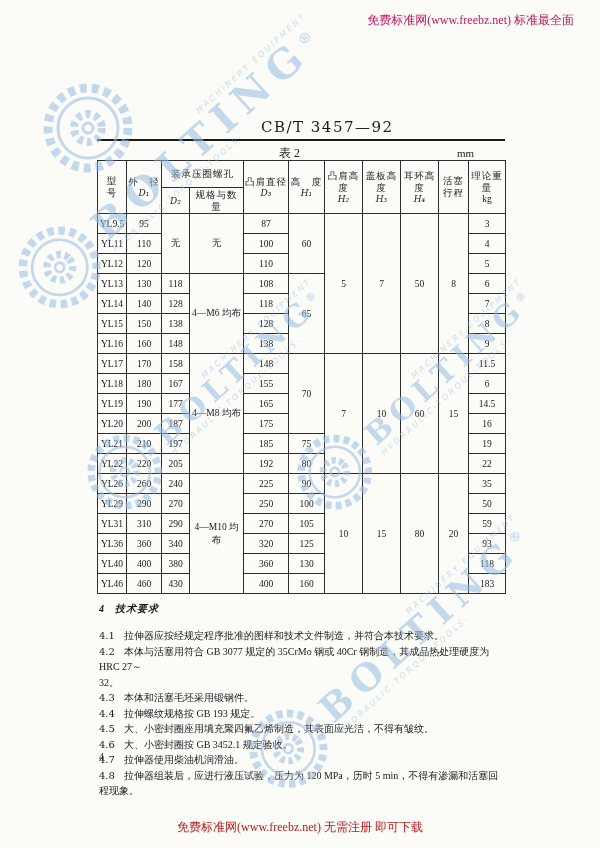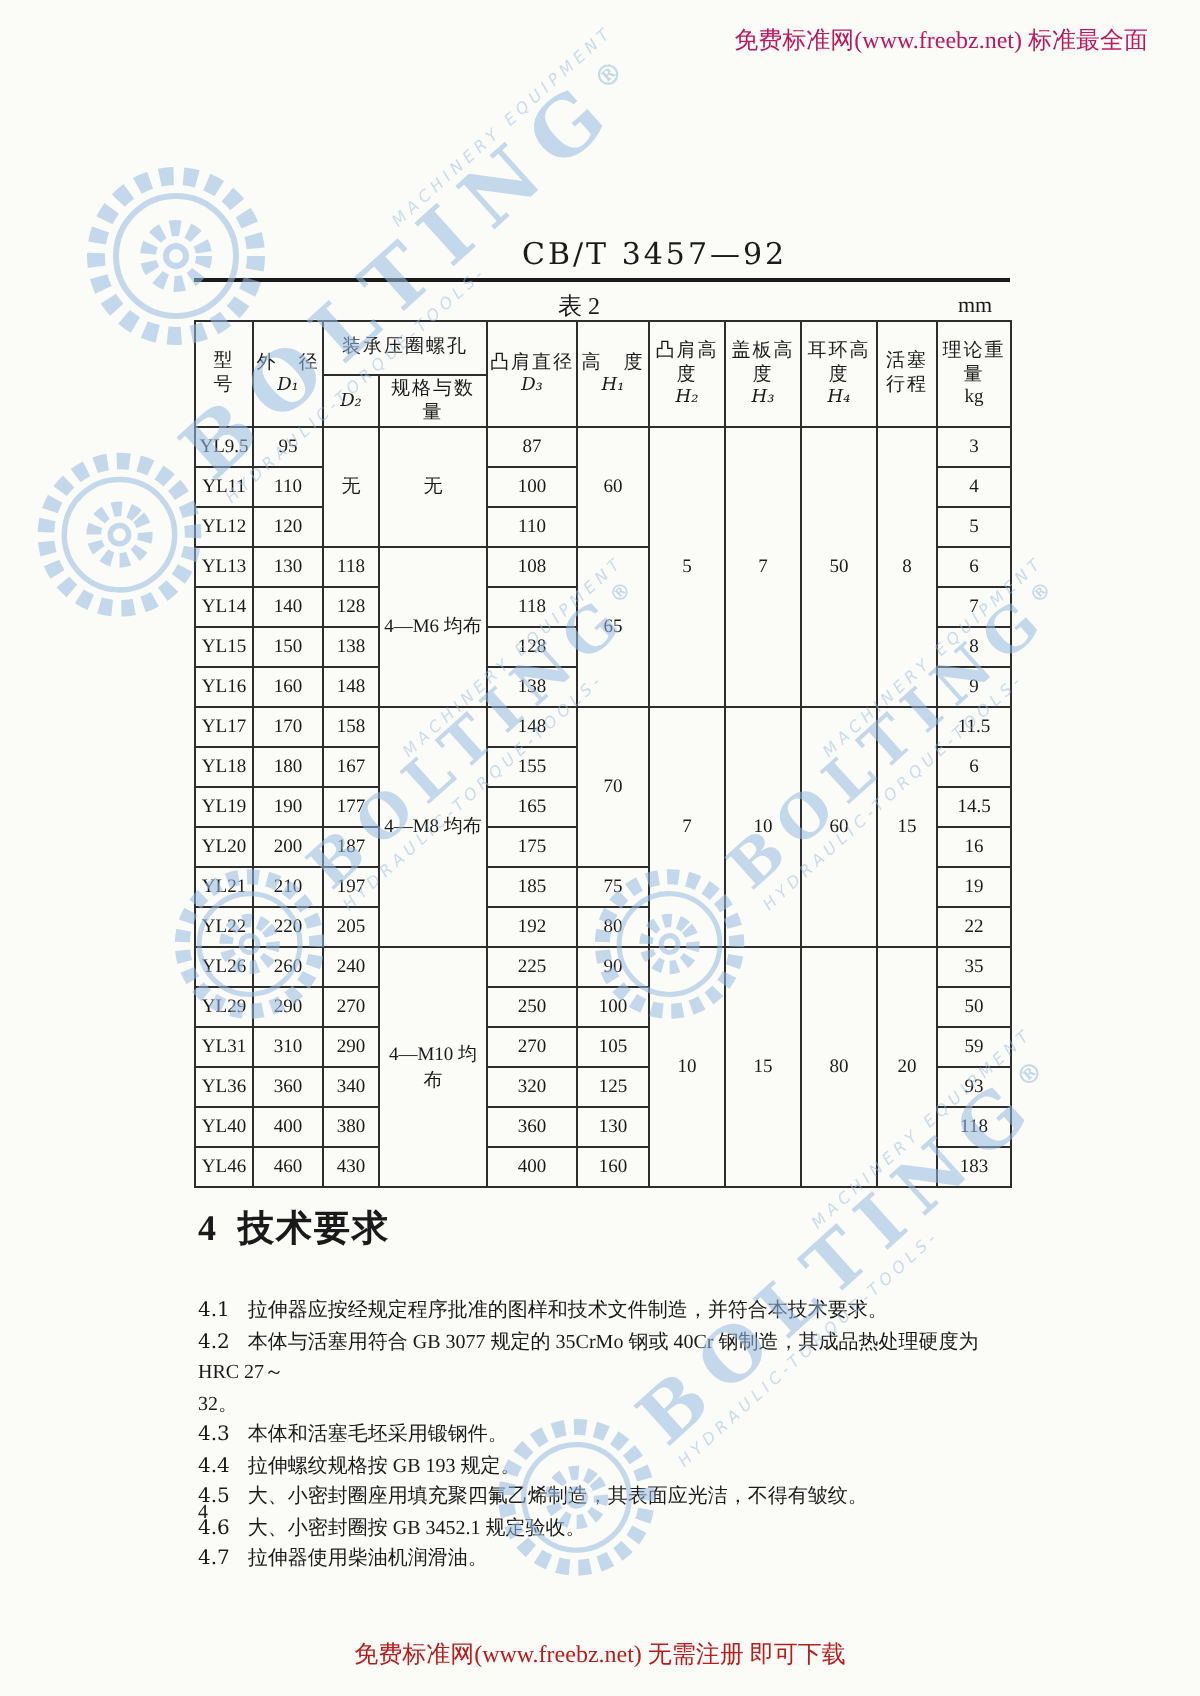--- a/index.html
+++ b/index.html
@@ -7,38 +7,38 @@
        font-family:"Liberation Serif","DejaVu Serif",serif;color:#1a1a1a;overflow:hidden;}
 
   
   .top-note{position:absolute;top:12px;right:26px;font-size:12px;color:#be185d;z-index:2;}
   .footer-note{position:absolute;bottom:12px;left:0;width:100%;text-align:center;
                font-size:12px;color:#b91c1c;z-index:2;}
   .doc-num{position:absolute;top:118px;left:261px;font-size:15px;font-weight:normal;
            letter-spacing:1.5px;z-index:2;font-family:"DejaVu Serif",serif;}
   .rule{position:absolute;top:139px;left:97px;width:408px;height:2px;background:#1a1a1a;z-index:2;}
   .tbl-caption{position:absolute;top:145px;left:279px;font-size:12px;z-index:2;}
-  .unit-label{position:absolute;top:147px;left:479px;font-size:11px;z-index:2;}
+  .unit-label{position:absolute;top:147px;left:457px;font-size:11px;z-index:2;}
   .page-no{position:absolute;top:751px;left:99px;font-size:10px;z-index:2;}
 
   
   table.spec{position:absolute;top:160px;left:97px;width:408px;z-index:2;
              border-collapse:collapse;table-layout:fixed;background:transparent;}
   table.spec th,table.spec td{border:1px solid #2d2d2d;text-align:center;vertical-align:middle;
              font-weight:normal;padding:0 1px;overflow:hidden;}
   table.spec{border:1.5px solid #222;}
   table.spec thead tr:first-child th{height:26px;font-size:9.5px;}
   table.spec thead tr:last-child th{height:25px;font-size:9.5px;}
   table.spec td{height:19px;font-size:9.5px;}
   .hsub{font-size:9px;font-style:italic;font-family:"DejaVu Serif",serif;}
   .hline{line-height:12px;letter-spacing:1px;}
 
   
   .sections{position:absolute;top:602px;left:99px;width:404px;z-index:2;}
-  .sec-h{font-size:18px;font-weight:bold;margin:0 0 22px 0;letter-spacing:1px;}
+  .sec-h{font-size:10px;font-weight:bold;margin:0 0 12px 0;letter-spacing:1px;font-style:italic;}
   .sec-h .no{margin-right:10px;}
   .clause{font-size:10px;line-height:15.5px;margin:0;white-space:pre-line;}
   .clause .cno{margin-right:9px;font-family:"DejaVu Serif",serif;}
 
   
   .wm-layer{position:absolute;inset:0;z-index:5;pointer-events:none;color:#97bce2;opacity:.55;}
   .wm{position:absolute;display:flex;align-items:center;gap:6px;
       transform:rotate(-42deg);transform-origin:45px 50%;}
   .wm-text{display:flex;flex-direction:column;align-items:flex-start;}
   .arc{font-size:8px;font-style:italic;letter-spacing:2.5px;white-space:nowrap;opacity:.9;
@@ -368,16 +368,17 @@
     <span class="no">4</span><span>技术要求</span>
   </div>
   <p class="clause"><span class="cno">4.1</span><span>拉伸器应按经规定程序批准的图样和技术文件制造，并符合本技术要求。</span></p>
   <p class="clause"><span class="cno">4.2</span><span>本体与活塞用符合 GB 3077 规定的 35CrMo 钢或 40Cr 钢制造，其成品热处理硬度为 HRC 27～
 32。</span></p>
   <p class="clause"><span class="cno">4.3</span><span>本体和活塞毛坯采用锻钢件。</span></p>
   <p class="clause"><span class="cno">4.4</span><span>拉伸螺纹规格按 GB 193 规定。</span></p>
   <p class="clause"><span class="cno">4.5</span><span>大、小密封圈座用填充聚四氟乙烯制造，其表面应光洁，不得有皱纹。</span></p>
   <p class="clause"><span class="cno">4.6</span><span>大、小密封圈按 GB 3452.1 规定验收。</span></p>
   <p class="clause"><span class="cno">4.7</span><span>拉伸器使用柴油机润滑油。</span></p>
+  <p class="clause"><span class="cno">4.8</span><span>拉伸器组装后，应进行液压试验，压力为 120 MPa，历时 5 min，不得有渗漏和活塞回程现象。</span></p>
 </div>
 
 <div class="page-no">4</div>
 <div class="footer-note">免费标准网(www.freebz.net) 无需注册 即可下载</div>
 
 </body></html>

